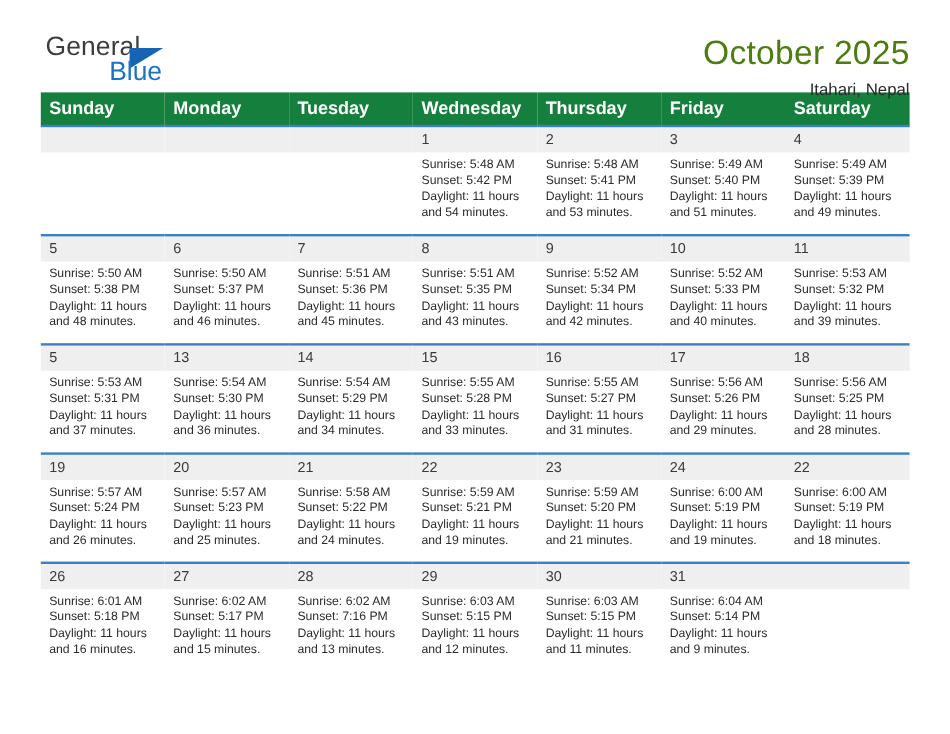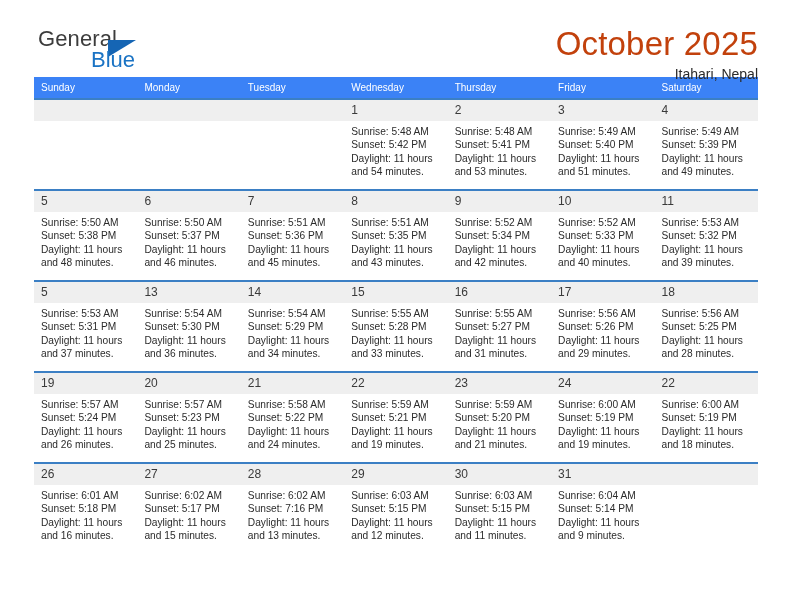--- a/index.html
+++ b/index.html
@@ -60,45 +60,45 @@
     top: 21px;
     font-size: 22px;
     color: #1a73c4;
     line-height: 26px;
   }
   .title-block {
     text-align: right;
     padding-top: 2px;
   }
   .cal-title {
-    font-size: 33px;
+    font-size: 28px;
     font-weight: normal;
-    color: #c2410c;
+    color: #4d7c0f;
     line-height: 32px;
     letter-spacing: 0.2px;
   }
   .cal-subtitle {
     font-size: 14px;
     color: #2b2b2b;
     line-height: 20px;
     margin-top: 4px;
   }
 
   
   .calendar {
     width: 724px;
     border-collapse: collapse;
     table-layout: fixed;
     margin-top: 5px;
   }
   .calendar th {
-    background: #3b82f6;
+    background: #15803d;
     color: #ffffff;
-    font-size: 10px;
-    font-weight: normal;
+    font-size: 15px;
+    font-weight: bold;
     text-align: left;
     padding: 5px 0 5px 7px;
     height: 20px;
     box-sizing: border-box;
   }
   .calendar td {
     width: 103.43px;
     height: 89px;
     vertical-align: top;
     padding: 0;

